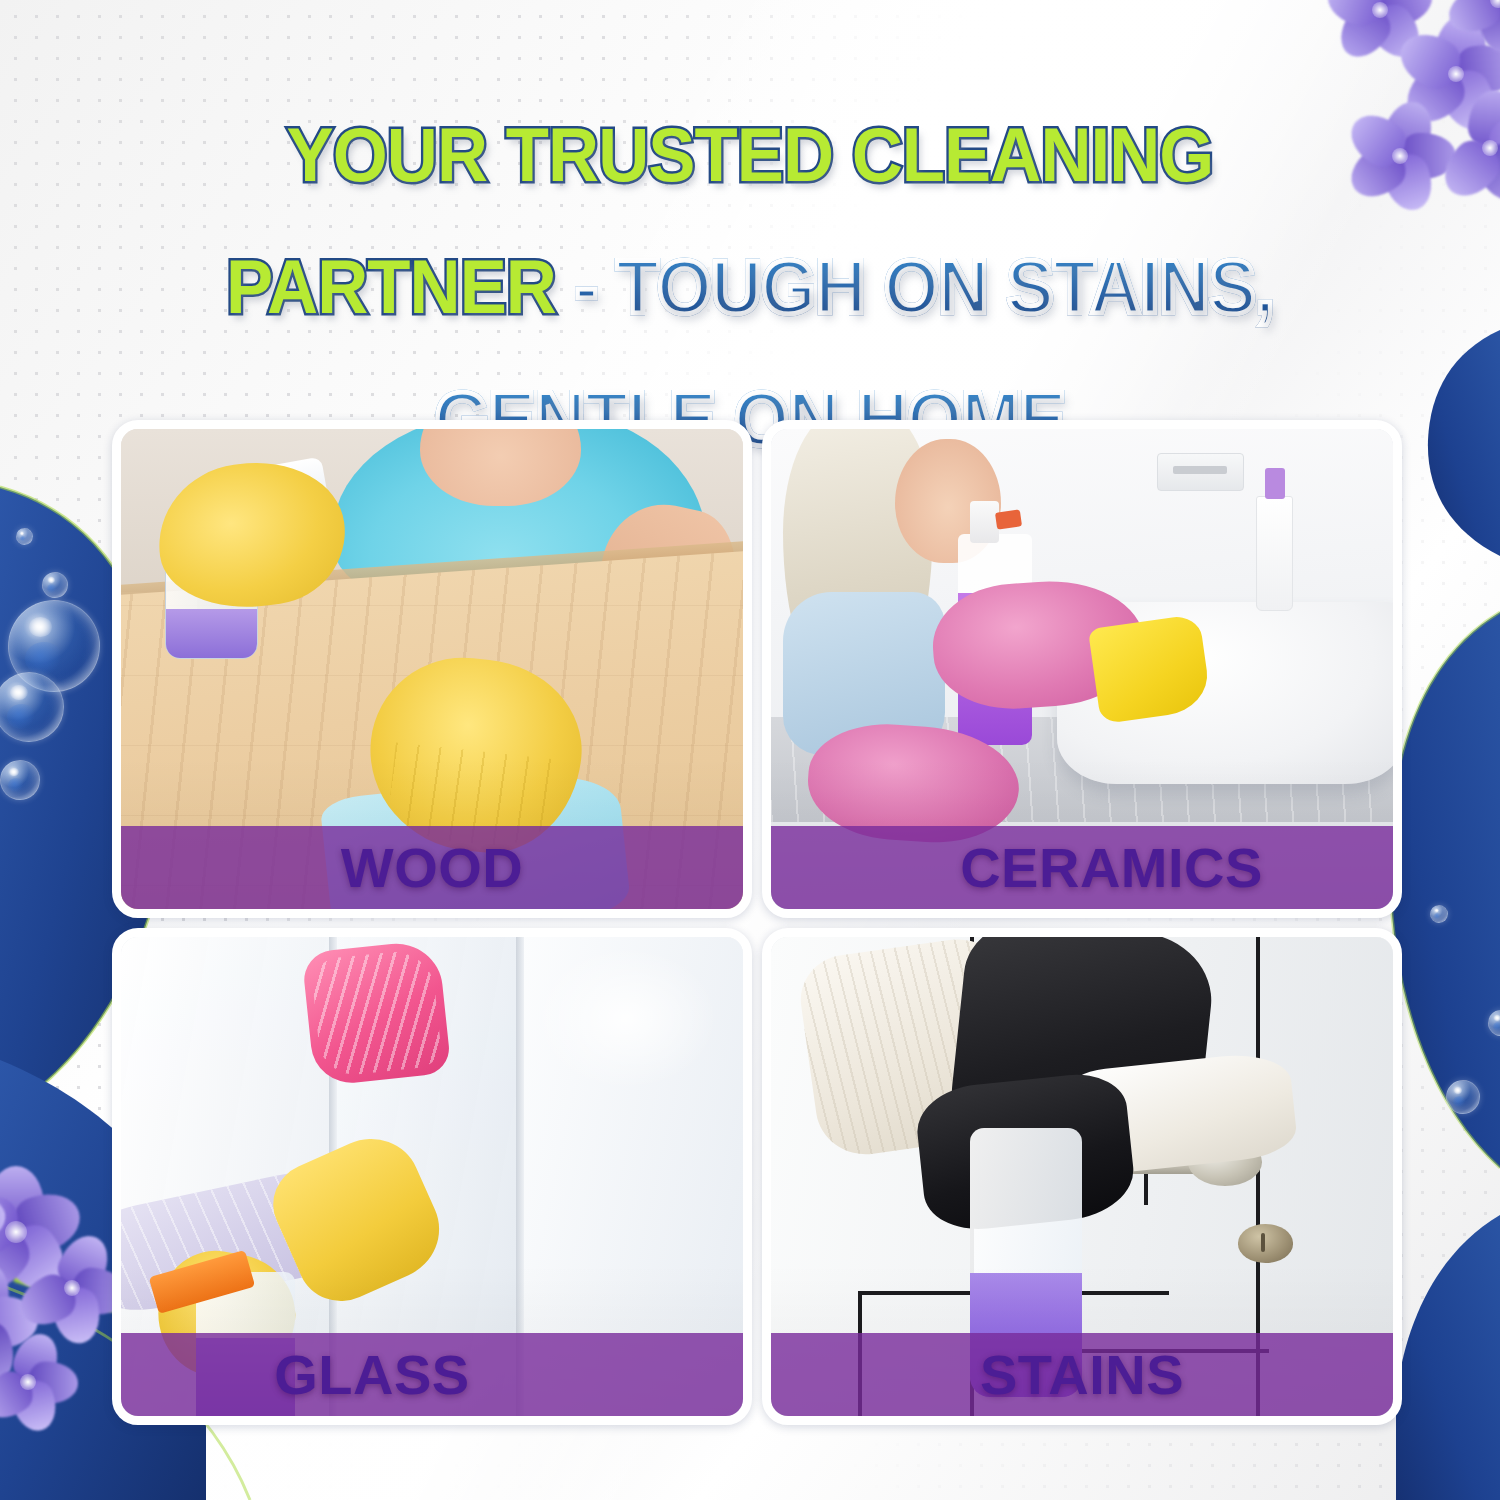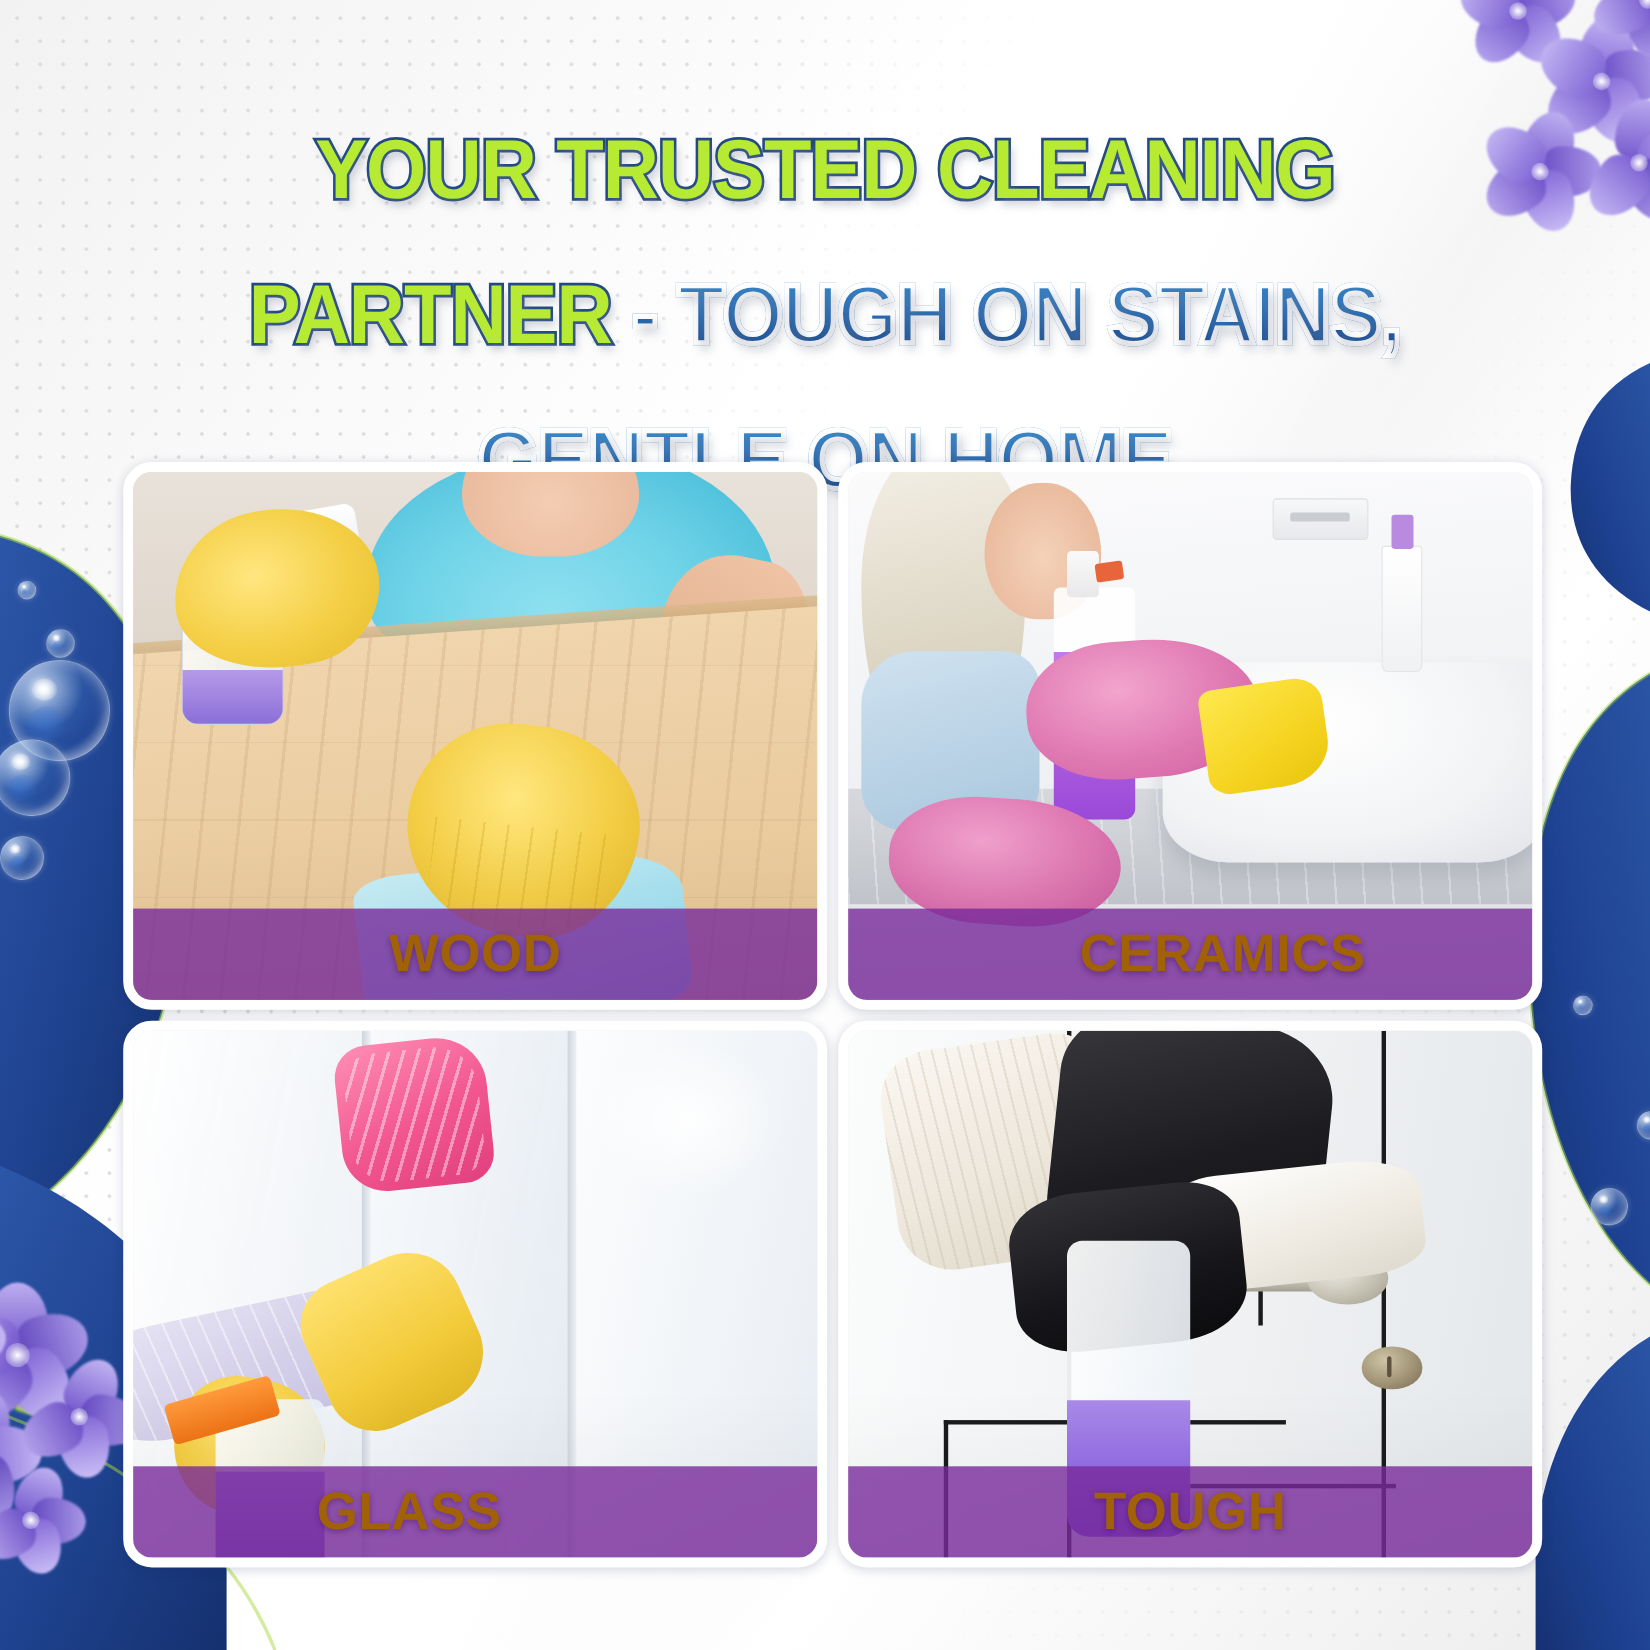--- a/index.html
+++ b/index.html
@@ -144,22 +144,22 @@
   .photo { position:absolute; inset:0; overflow:hidden; }
 
   .label-band {
     position:absolute; left:0; right:0; bottom:0;
     height:83px;
     background:rgba(120,42,155,.80);
     display:flex; align-items:center;
     z-index:5;
   }
   .card-label {
-    color:#a16207;
-    font-size:48px;
+    color:#4c1d95;
+    font-size:56px;
     font-weight:bold;
     letter-spacing:.5px;
     width:100%;
     text-align:center;
     text-shadow:0 2px 6px rgba(60,10,80,.45);
   }
   .label-band.shift-right .card-label { padding-left:59px; }
   .label-band.shift-left  .card-label { padding-right:120px; }
 
   
@@ -660,18 +660,18 @@
         <div class="sweater"></div>
         <div class="glove-blk"></div>
         <div class="rag"></div>
         <div class="glove-blk2"></div>
         <div class="m-spray">
             <div class="m-spray-liq"></div>
           </div>
         <div class="shadowtint"></div>
       </div>
       <div class="label-band">
-        <div class="card-label">TOUGH</div>
+        <div class="card-label">STAINS</div>
       </div>
     </div>
 
   </div>
 </div>
 
 </body></html>

